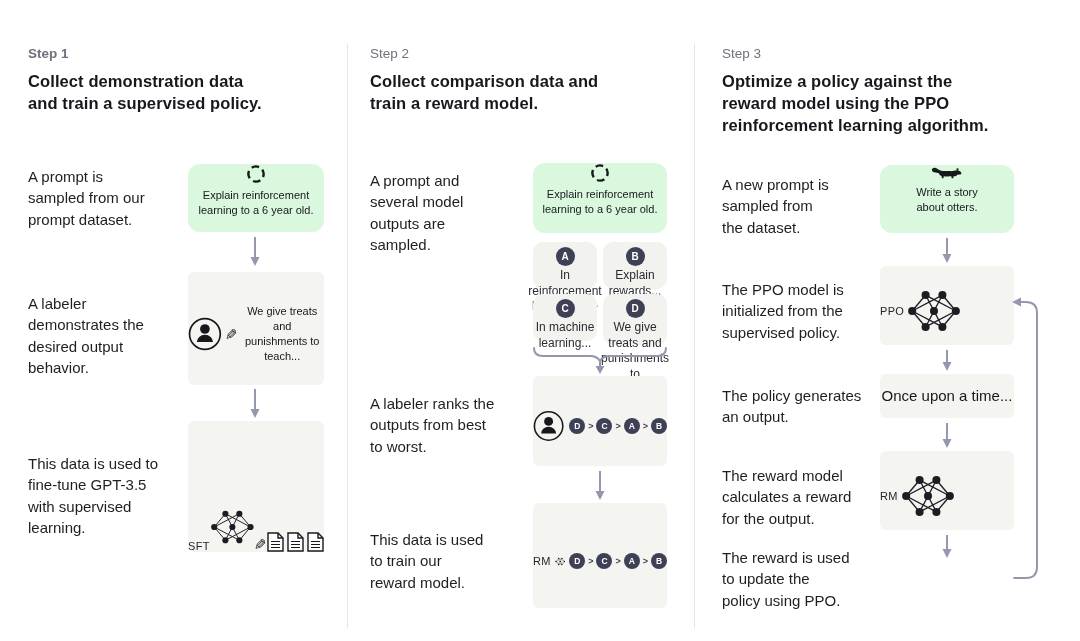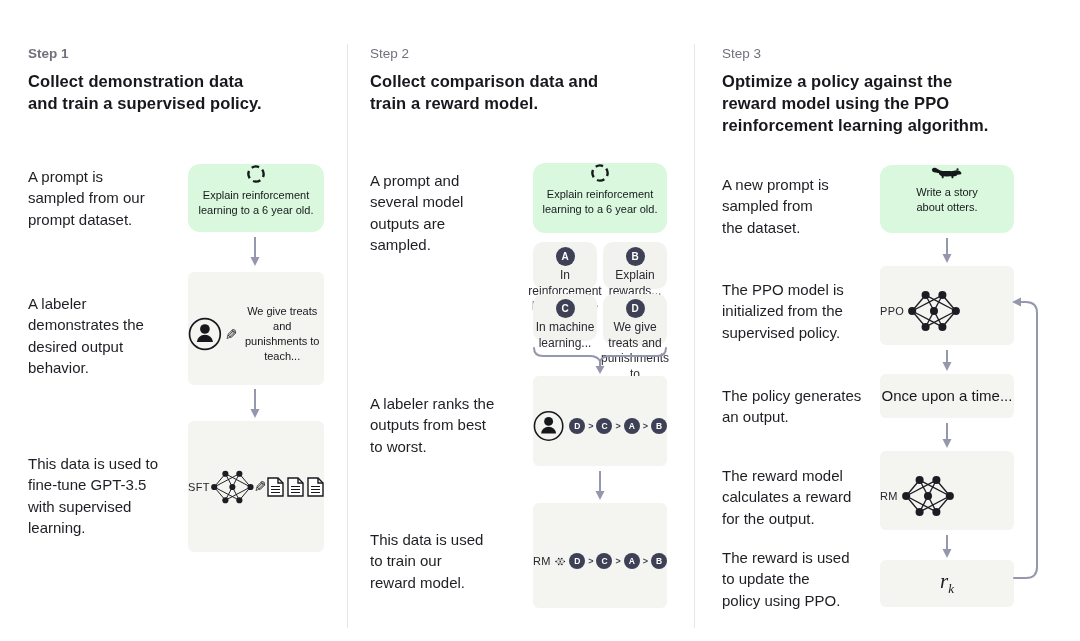--- a/index.html
+++ b/index.html
@@ -72,21 +72,21 @@
     <span class="pencil">✎</span>
     <div class="box-text">We give treats and
 punishments to teach...</div>
   </div>
 
   <svg class="abs" style="left:247px;top:389px;" width="16" height="30">
     <line x1="8" y1="0" x2="8" y2="21" stroke="#9598ad" stroke-width="2"></line>
     <polygon points="3.5,20 12.5,20 8,29" fill="#9598ad"></polygon>
   </svg>
 
-  <div class="abs fbox" style="left:188px;top:421px;width:136px;height:131px;gap:0;box-sizing:border-box;">
+  <div class="abs fbox" style="left:188px;top:421px;width:136px;height:131px;gap:0;box-sizing:border-box;align-items:flex-end;">
     <div class="model-label">SFT</div>
     <svg width="64" height="50" viewBox="0 0 64 50">
       <g stroke="#1c1d22" stroke-width="1.4">
         <line x1="22" y1="6" x2="6" y2="25"></line>
           <line x1="22" y1="6" x2="32" y2="25"></line>
           <line x1="22" y1="6" x2="58" y2="25"></line>
         <line x1="42" y1="6" x2="6" y2="25"></line>
           <line x1="42" y1="6" x2="32" y2="25"></line>
           <line x1="42" y1="6" x2="58" y2="25"></line>
         <line x1="22" y1="44" x2="6" y2="25"></line>
@@ -341,22 +341,19 @@
           <circle cx="42" cy="44" r="4.8"></circle>
       </g>
     </svg>
   </div>
 
   <svg class="abs" style="left:939px;top:535px;" width="16" height="24">
     <line x1="8" y1="0" x2="8" y2="15" stroke="#9598ad" stroke-width="2"></line>
     <polygon points="3.5,14 12.5,14 8,23" fill="#9598ad"></polygon>
   </svg>
 
-  <div class="abs fbox" style="left:880px;top:560px;width:134px;height:47px;justify-content:center;">
-    <span class="rk"><span>r</span><sub>k</sub></span>
-  </div>
 
   <svg class="abs" style="left:1008px;top:294px;" width="44" height="292">
     <path d="M6 284 H18 Q29 284 29 273 V19 Q29 8 18 8 H13" fill="none" stroke="#9598ad" stroke-width="2" stroke-linecap="round"></path>
     <polygon points="13,3.6 13,12.4 4,8" fill="#9598ad"></polygon>
   </svg>
 
 </div>
 
 </body></html>

